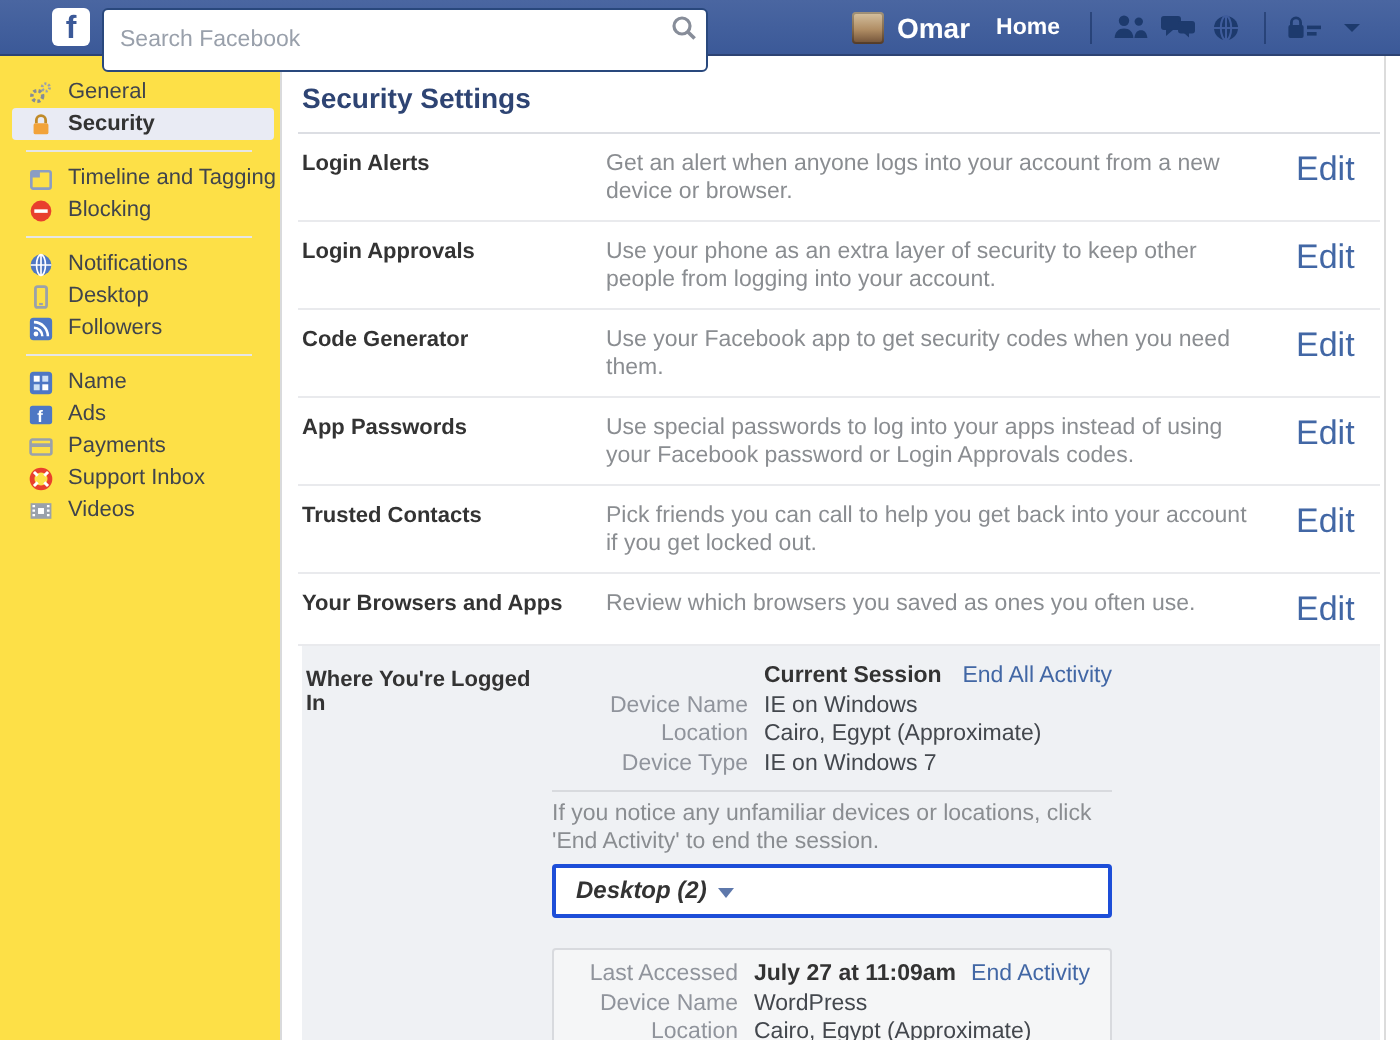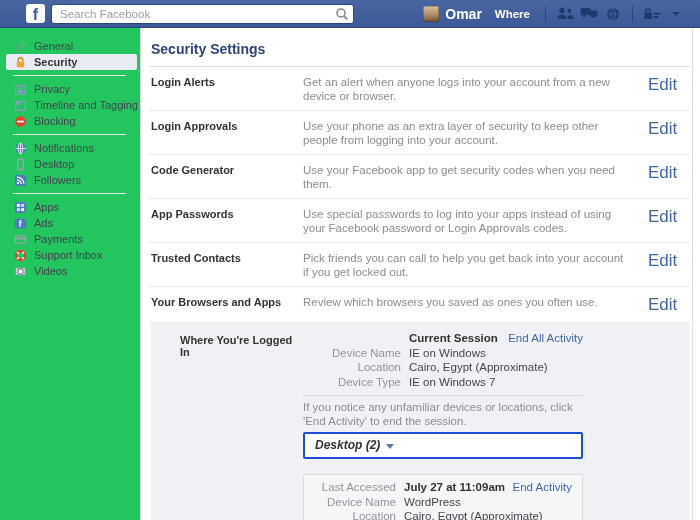--- a/index.html
+++ b/index.html
@@ -7,59 +7,59 @@
   body { font-family:"Liberation Sans", sans-serif; background:#fff; overflow:hidden; }
   .page { position:relative; width:700px; height:520px; background:#fff; overflow:hidden; }
   .page::after { content:""; position:absolute; top:28px; right:7px; bottom:0; width:1px; background:#dcdcdc; }
 
   
   .topnav { height:28px; display:flex; align-items:center; padding:0 12px 0 26px;
             background:linear-gradient(#4a66a1,#3b5998); border-bottom:1px solid #2d4373; }
   .fb-logo { width:19px; height:19px; background:#fff; border-radius:3px; color:#3b5998;
              font-weight:bold; font-size:16px; line-height:21px; text-align:center; flex:none; cursor:pointer; }
   .searchwrap { position:relative; margin-left:6px; width:303px; height:20px; flex:none; }
-  .searchwrap input { width:100%; height:20px; border:1px solid #29487d; border-radius:3px;
+  .searchwrap input { width:100%; height:32px; border:1px solid #29487d; border-radius:3px;
                       padding:0 26px 0 8px; font-size:11.5px; color:#333; outline:none;
                       font-family:"Liberation Sans", sans-serif; }
   .searchwrap input::placeholder { color:#99a0ab; }
   .search-ic { position:absolute; right:5px; top:3px; }
   .nav-right { margin-left:auto; display:flex; align-items:center; }
   .avatar { width:16px; height:16px; border-radius:2px; margin-right:6px; flex:none; cursor:pointer;
             background:linear-gradient(180deg,#d6c3a2 0%,#b08d64 55%,#6e4f36 100%); box-shadow:inset 0 0 0 1px rgba(0,0,0,.25); }
   .nav-name { color:#fff; font-weight:bold; font-size:14px; text-decoration:none; margin-right:13px; }
   .nav-home { color:#fff; font-weight:bold; font-size:11.5px; text-decoration:none; margin-right:8px; }
   .vdiv { width:1px; height:16px; background:rgba(12,35,80,.45); margin:0 7px; }
   .hic { display:inline-flex; align-items:center; justify-content:center; width:24px; height:20px; cursor:pointer; }
   .caret-dn { width:0; height:0; border-left:4px solid transparent; border-right:4px solid transparent;
               border-top:4px solid #1d3a6d; }
 
   
   .frame { display:flex; height:492px; }
-  .sidebar { width:141px; flex:none; border-right:1px solid #d9dadc; padding-top:10px; background:#22c55e; }
+  .sidebar { width:141px; flex:none; border-right:1px solid #d9dadc; padding-top:10px; background:#fde047; }
   .side-item { display:flex; align-items:center; height:16px; margin:0 3px 0 6px; padding-left:7px;
                border-radius:2px; cursor:pointer; }
   .side-item .ic { width:14px; height:14px; margin-right:7px; display:flex; align-items:center; justify-content:center; flex:none; }
   .side-item .lbl { font-size:11px; color:#40444c; white-space:nowrap; }
   .side-item.selected { background:#e9ebf4; }
   .side-item.selected .lbl { font-weight:bold; color:#333; }
   .side-div { height:1px; background:#e6e6e6; margin:5px 14px 5px 13px; }
 
   
   .content { flex:1; display:flex; flex-direction:column; padding:0 10px 0 8px; overflow:hidden; }
   .page-title { font-size:14px; font-weight:bold; color:#2e4473; margin:13px 0 9px 2px; }
   .hline { border-top:1px solid #dcdee3; }
   .srow { display:flex; align-items:flex-start; padding:8px 0 7px 2px; border-bottom:1px solid #e9eaed; }
   .slabel { width:152px; flex:none; font-weight:bold; font-size:11px; color:#333; padding-top:1px; }
   .sdesc { flex:1; font-size:11.5px; color:#8a8d91; line-height:14px; padding-right:16px; }
   .edit { flex:none; width:42px; text-align:right; padding-right:14px; font-size:17px;
           color:#4267a5; text-decoration:none; }
 
   
   .loggedin { flex:1; background:#eff1f4; display:flex; padding:8px 0 0 0; margin-left:2px; overflow:hidden; }
-  .ll-label { width:125px; flex:none; font-weight:bold; font-size:11px; color:#333; padding:3px 0 0 2px;margin-left:27px; }
+  .ll-label { width:125px; flex:none; font-weight:bold; font-size:11px; color:#333; padding:3px 0 0 2px; }
   .ll-col { width:280px; flex:none; }
   .frow { display:flex; line-height:14.5px; font-size:11.5px; align-items:baseline; }
   .f-label { width:106px; flex:none; text-align:right; color:#90949c; padding-right:8px; }
   .f-value { color:#43474d; }
   .fv-bold { font-weight:bold; color:#333; }
   .endlink { margin-left:auto; color:#4267a5; text-decoration:none; font-size:11.5px; }
   .ll-divider { border-top:1px solid #d8dade; margin:6px 0 5px 0; }
   .note { font-size:11.5px; color:#8a8d91; line-height:13.5px; width:276px; }
   .devcard { background:#fff; border:2px solid #1d4ed8; border-radius:2px; margin-top:4px;
              padding:4px 10px 5px 10px; display:flex; align-items:center; cursor:pointer;font-style:italic; }
@@ -83,21 +83,21 @@
       <span class="search-ic">
         <svg width="14" height="14" viewBox="0 0 14 14">
             <circle cx="6" cy="6" r="4" fill="none" stroke="#878d99" stroke-width="1.6"></circle>
             <line x1="9" y1="9" x2="12.3" y2="12.3" stroke="#878d99" stroke-width="1.8"></line>
           </svg>
       </span>
     </div>
     <div class="nav-right">
       <span class="avatar"></span>
       <a class="nav-name" href="#">Omar</a>
-      <a class="nav-home" href="#">Where</a>
+      <a class="nav-home" href="#">Home</a>
       <span class="vdiv"></span>
       <span class="hic">
         <svg width="19" height="13" viewBox="0 0 19 13" fill="#1d3a6d">
             <circle cx="6" cy="3.4" r="2.6"></circle>
             <path d="M1.3 12c.2-3.2 2-4.8 4.7-4.8S10.5 8.8 10.7 12z"></path>
             <circle cx="13.4" cy="3.8" r="2.1"></circle>
             <path d="M11.2 12c.3-2.7 1.5-3.9 3.3-3.9 1.8 0 2.9 1.3 3.2 3.9z"></path>
           </svg>
       </span>
       <span class="hic">
@@ -152,30 +152,20 @@
           </span>
         <span class="lbl">Security</span>
       </div>
 
       <div class="side-div"></div>
 
       <div class="side-item">
         <span class="ic">
             <svg width="13" height="13" viewBox="0 0 14 14">
               <rect x="1.8" y="2.8" width="10.4" height="9.4" rx="1" fill="none" stroke="#8b9dc3" stroke-width="1.4"></rect>
-              <path d="M5.7 7.4V6.2a1.5 1.5 0 013 0v1.2" fill="none" stroke="#8b9dc3" stroke-width="1.2"></path>
-              <rect x="4.8" y="7.4" width="4.8" height="3.4" fill="#8b9dc3"></rect>
-            </svg>
-          </span>
-        <span class="lbl">Privacy</span>
-      </div>
-      <div class="side-item">
-        <span class="ic">
-            <svg width="13" height="13" viewBox="0 0 14 14">
-              <rect x="1.8" y="2.8" width="10.4" height="9.4" rx="1" fill="none" stroke="#8b9dc3" stroke-width="1.4"></rect>
               <rect x="1.8" y="2.8" width="4.6" height="3.4" fill="#8b9dc3"></rect>
             </svg>
           </span>
         <span class="lbl">Timeline and Tagging</span>
       </div>
       <div class="side-item">
         <span class="ic">
             <svg width="13" height="13" viewBox="0 0 14 14">
               <circle cx="7" cy="7" r="5.6" fill="#e8402d"></circle>
               <rect x="3.4" y="6.1" width="7.2" height="1.9" fill="#fff"></rect>
@@ -221,21 +211,21 @@
       <div class="side-item">
         <span class="ic">
             <svg width="13" height="13" viewBox="0 0 14 14">
               <rect x="1" y="1" width="12" height="12" rx="2" fill="#4e77c4"></rect>
               <rect x="3.1" y="3.1" width="3.2" height="3.2" fill="#fff"></rect>
               <rect x="7.7" y="3.1" width="3.2" height="3.2" fill="#cfe0f5"></rect>
               <rect x="3.1" y="7.7" width="3.2" height="3.2" fill="#cfe0f5"></rect>
               <rect x="7.7" y="7.7" width="3.2" height="3.2" fill="#fff"></rect>
             </svg>
           </span>
-        <span class="lbl">Apps</span>
+        <span class="lbl">Name</span>
       </div>
       <div class="side-item">
         <span class="ic">
             <svg width="13" height="13" viewBox="0 0 14 14">
               <rect x="1" y="2" width="12" height="10" rx="1.5" fill="#4e77c4"></rect>
               <text x="5" y="10.6" fill="#fff" font-size="9" font-weight="bold" font-family="Liberation Sans, sans-serif">f</text>
             </svg>
           </span>
         <span class="lbl">Ads</span>
       </div>

